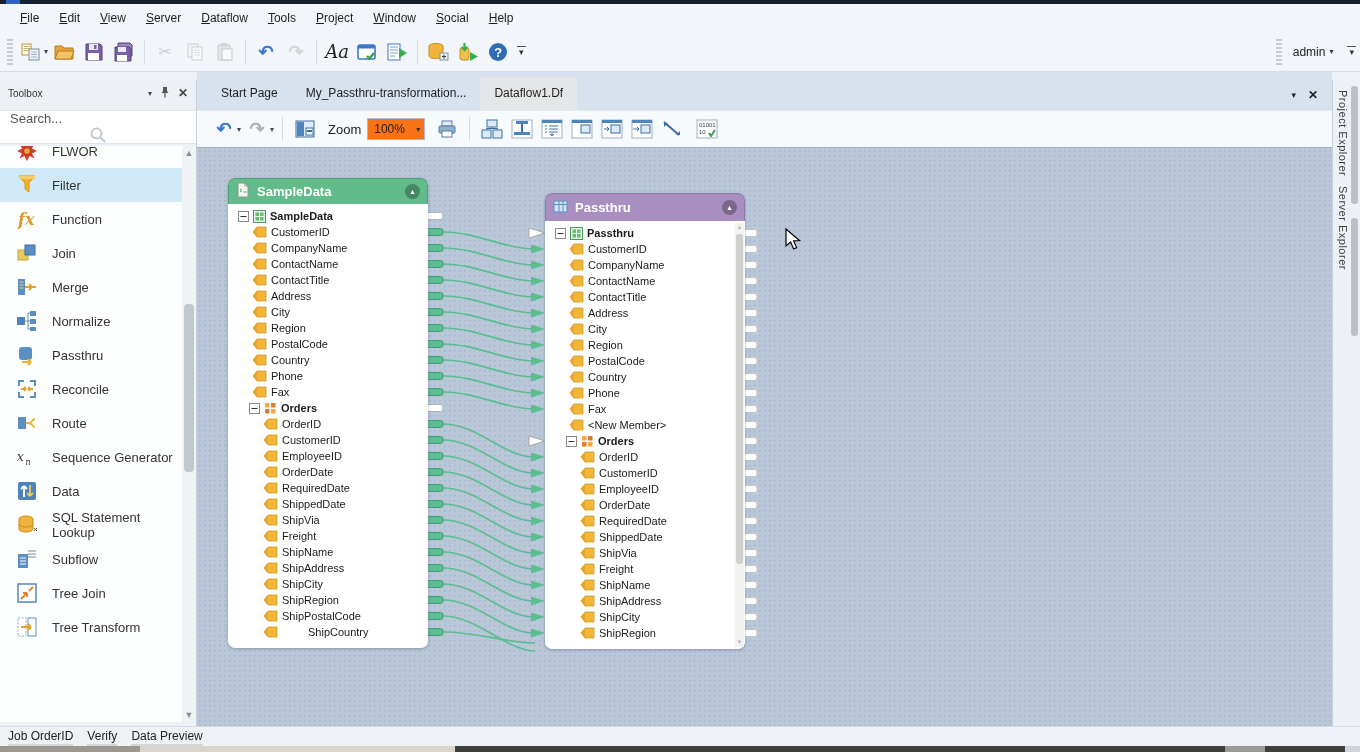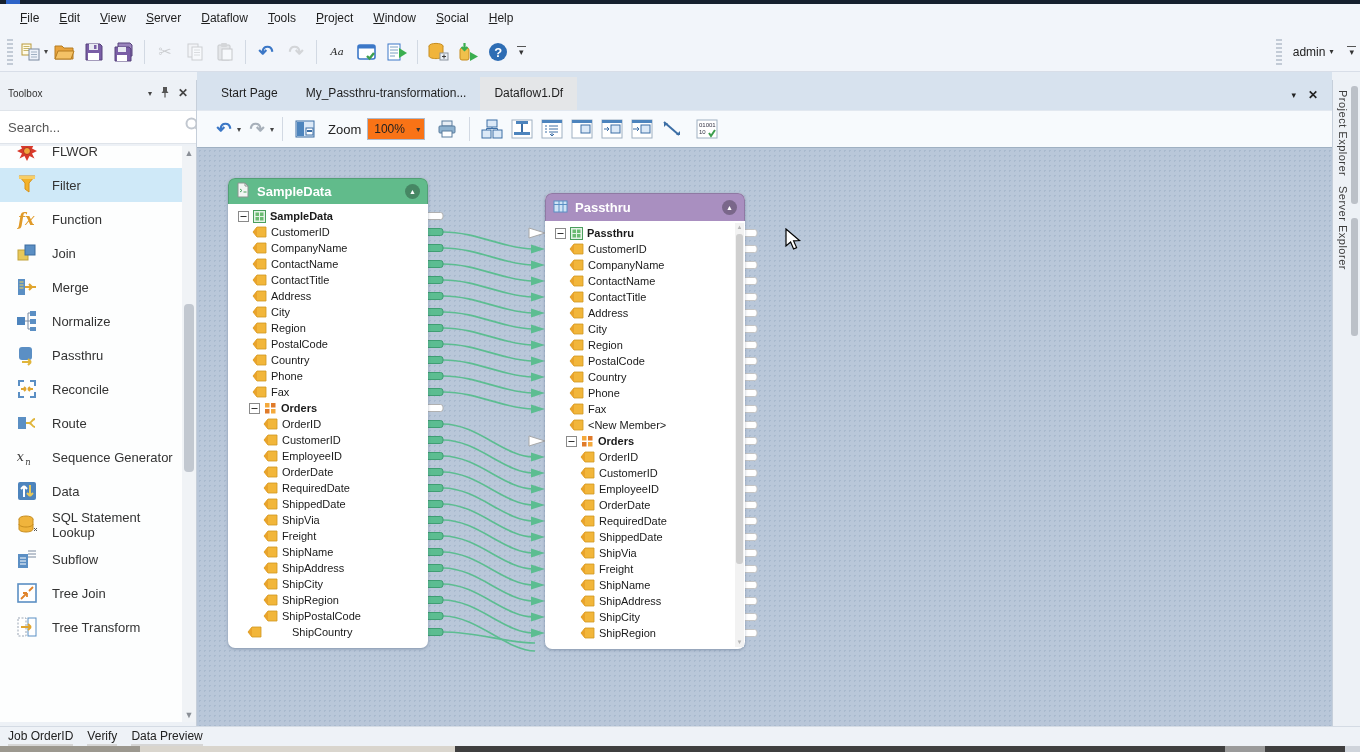--- a/index.html
+++ b/index.html
@@ -20,37 +20,37 @@
   .grip { width:6px; height:26px; margin:0 3px;
     background:repeating-linear-gradient(to bottom,#c3cbd6 0 2px,transparent 2px 4px); }
   .tb-btn { width:26px; height:26px; margin:0 2px; display:flex; align-items:center; justify-content:center;
     border-radius:3px; }
   .tb-btn.disabled { opacity:.45; filter:grayscale(.9); }
   .tb-sep { width:1px; height:24px; background:#d2d9e3; margin:0 5px; }
   .tb-caret { font-size:8px; color:#444; margin:0 1px 0 -2px; }
   .glyph-undo { color:#3b77c6; font-size:18px; font-weight:bold; line-height:1; }
   .glyph-redo { color:#a7b0ba; font-size:18px; font-weight:bold; line-height:1; }
   .glyph-cut { color:#97a0ab; font-size:16px; }
-  .glyph-font { font-family:"DejaVu Serif", serif; font-style:italic; font-size:10px; color:#222; }
+  .glyph-font { font-family:"DejaVu Serif", serif; font-style:italic; font-size:18px; color:#222; }
   .overflow-chip { font-size:9px; color:#333; border-top:1px solid #555; padding:0 2px; line-height:10px; margin:0 4px; }
   #admin-area { margin-left:auto; display:flex; align-items:center; }
   #admin-label { font-size:12px; color:#222; margin:0 4px 0 8px; }
   .caret-down { font-size:8px; color:#333; }
 
   
   #main { position:absolute; left:0; top:72px; width:1360px; height:654px; }
 
   
   #toolbox { position:absolute; left:0; top:8px; width:197px; height:646px;
     background:#edf1f6; border-right:1px solid #c6cfda; }
   #toolbox-header { height:26px; display:flex; align-items:center; padding:0 8px; }
   #toolbox-title { font-size:10px; color:#333; }
   #toolbox-header .hdr-icons { margin-left:auto; display:flex; align-items:center; gap:8px; color:#444; }
   #toolbox-search { margin:4px 0 0 0; height:34px; background:#fff; border-top:1px solid #dfe4ea;
-    border-bottom:1px solid #dfe4ea; display:flex; align-items:center; padding:0 8px; }
+    border-bottom:1px solid #dfe4ea; display:flex; align-items:center; padding:0 8px;flex-direction:column; }
   #toolbox-search input { border:none; outline:none; flex:1; font-size:13px; color:#333;
     font-family:"Liberation Sans",sans-serif; background:transparent; }
   #toolbox-search input::placeholder { color:#555; }
   #toolbox-list-wrap { position:absolute; left:0; top:66px; right:14px; bottom:4px; background:#fdfefe; overflow:hidden; }
   #toolbox-list { margin-top:-12px; }
   .toolbox-item { height:34px; display:flex; align-items:center; gap:14px; padding-left:16px; font-size:13px; color:#333; }
   .toolbox-item.selected { background:#cfe9f8; }
   .toolbox-item .ticon { width:22px; height:22px; display:flex; align-items:center; justify-content:center; }
   #toolbox-scroll { position:absolute; right:0; top:66px; bottom:4px; width:14px; background:#f0f3f6; }
   #toolbox-scroll .arr { position:absolute; left:0; width:14px; height:14px; color:#8a8f96; font-size:9px;
@@ -891,21 +891,21 @@
               </div>
               <div class="node-row" style="padding-left: 35px;">
                 <span style="display: flex;">
                   <svg width="15" height="12" viewBox="0 0 15 12">
                     <path d="M1 6 L5 1 H14 V11 H5 Z" fill="#f2b63a" stroke="#cf9722" stroke-width="0.8"></path>
                     <path d="M1 6 L5 1 L5 11 Z" fill="#e9a32b"></path>
                   </svg>
                 </span>
                 <span>ShipPostalCode</span>
               </div>
-              <div class="node-row" style="padding-left: 19px; gap: 30px;">
+              <div class="node-row" style="padding-left: 35px; gap: 30px;">
                 <span style="display: flex;">
                   <svg width="15" height="12" viewBox="0 0 15 12">
                     <path d="M1 6 L5 1 H14 V11 H5 Z" fill="#f2b63a" stroke="#cf9722" stroke-width="0.8"></path>
                     <path d="M1 6 L5 1 L5 11 Z" fill="#e9a32b"></path>
                   </svg>
                 </span>
                 <span>ShipCountry</span>
               </div>
             </div>
           </div>

